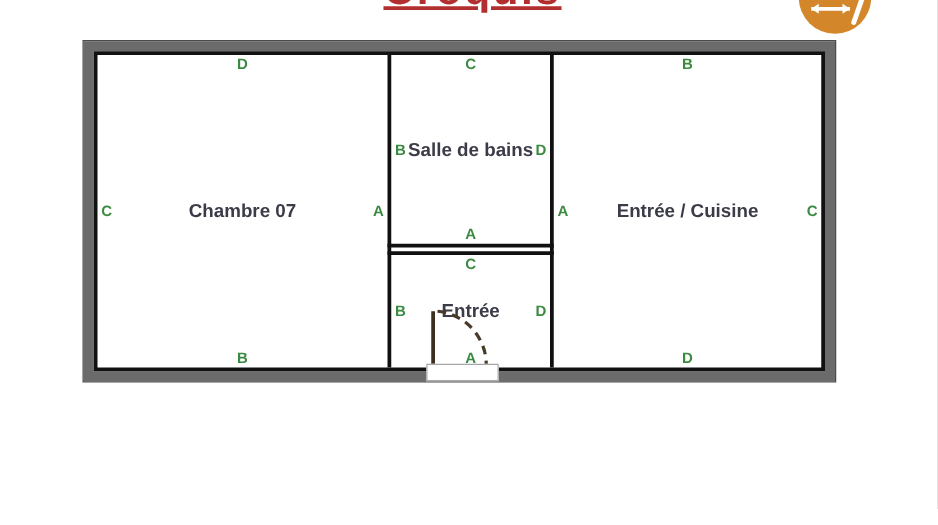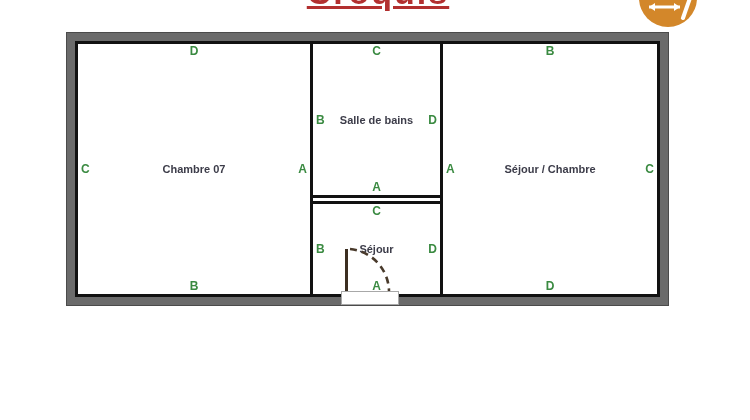--- a/index.html
+++ b/index.html
@@ -54,21 +54,21 @@
   .lbl{
     position:absolute;color:#3a8a41;font-weight:bold;font-size:12px;line-height:12px;
   }
   .lbl-top{top:1px;left:50%;transform:translateX(-50%);}
   .lbl-bottom{bottom:2px;left:50%;transform:translateX(-50%);}
   .lbl-left{left:3px;top:50%;transform:translateY(-50%);}
   .lbl-right{right:3px;top:50%;transform:translateY(-50%);}
 
   .room-name{
     position:absolute;left:50%;top:50%;transform:translate(-50%,-50%);
-    font-size:11px;font-weight:600;color:#3c3c49;white-space:nowrap;
+    font-size:15px;font-weight:600;color:#3c3c49;white-space:nowrap;
   }
 
   
   .door-leaf{position:absolute;left:267px;top:205px;width:3px;height:45px;background:#3c2f21;}
   .door-svg{position:absolute;left:0;top:0;z-index:4;}
   .door-threshold{
     position:absolute;left:274px;top:258px;width:56px;height:12px;
     background:#ffffff;border:1px solid #a8a8a8;z-index:5;
   }
 </style>
@@ -113,29 +113,29 @@
           <span class="lbl lbl-right">D</span>
           <span class="lbl lbl-bottom">A</span>
           <span class="room-name">Salle de bains</span>
         </div>
 
         <div class="room room-entree">
           <span class="lbl lbl-top">C</span>
           <span class="lbl lbl-left">B</span>
           <span class="lbl lbl-right">D</span>
           <span class="lbl lbl-bottom">A</span>
-          <span class="room-name">Séjour</span>
+          <span class="room-name">Entrée</span>
         </div>
 
         <div class="room room-sejour">
           <span class="lbl lbl-top">B</span>
           <span class="lbl lbl-left">A</span>
           <span class="lbl lbl-right">C</span>
           <span class="lbl lbl-bottom">D</span>
-          <span class="room-name">Séjour / Chambre</span>
+          <span class="room-name">Entrée / Cuisine</span>
         </div>
 
         <div class="door-leaf"></div>
         <svg class="door-svg" width="579" height="250" viewBox="0 0 579 250">
           <path d="M 272 205 A 43 43 0 0 1 311 248" fill="none" stroke="#493a2b" stroke-width="2.6" stroke-dasharray="7 5"></path>
         </svg>
 
       </div>
     </div>
 

